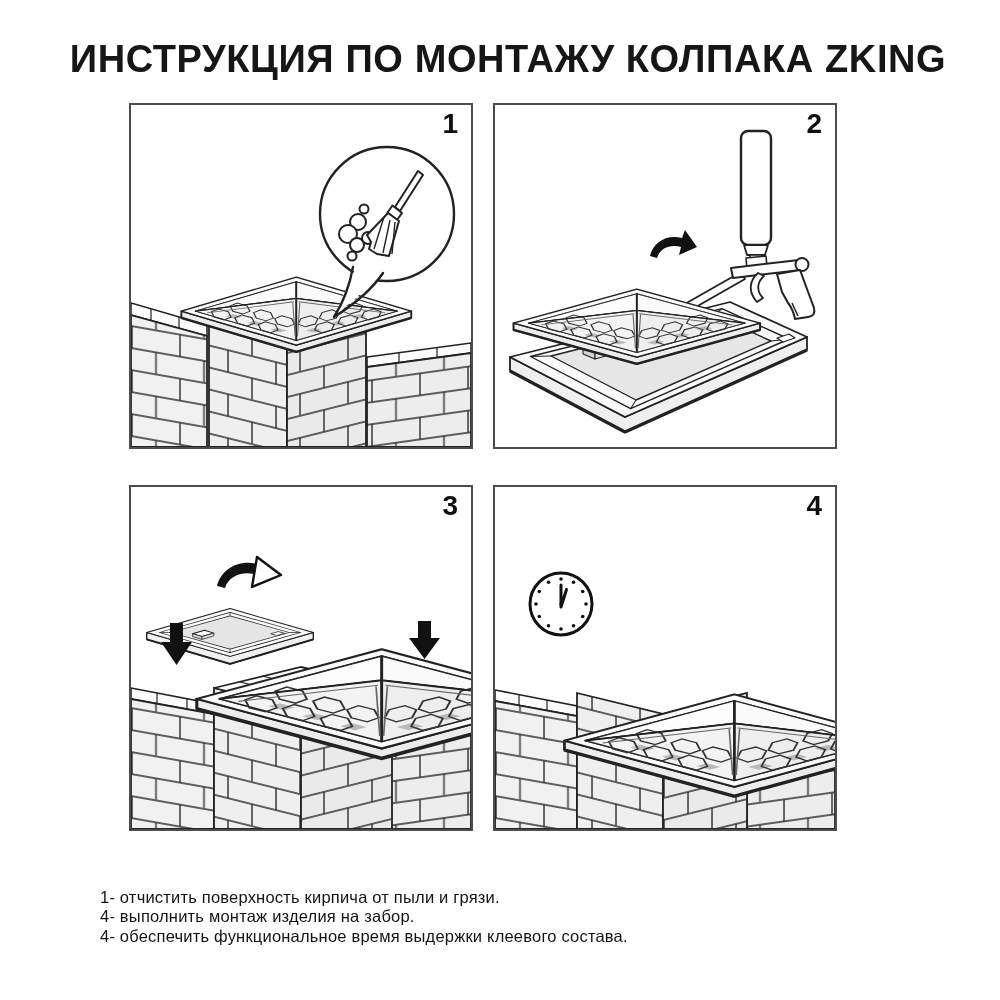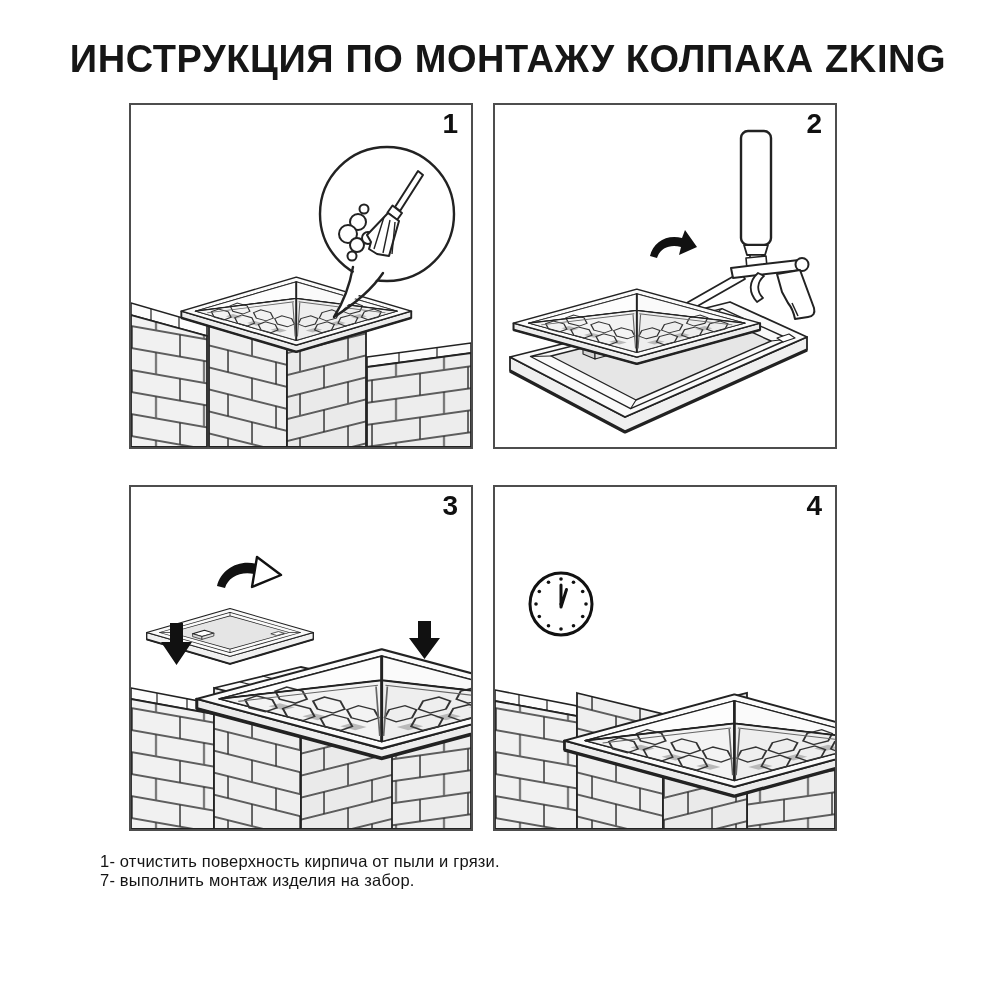--- a/index.html
+++ b/index.html
@@ -8,21 +8,21 @@
   .title{position:absolute;top:30px;left:0;width:100%;text-align:center;margin:8px;
          font-size:38px;font-weight:700;letter-spacing:.6px;color:#161616;}
   .panel{position:absolute;width:344px;height:346px;border:2px solid #4d4d4d;
          box-sizing:border-box;background:#fff;}
   #p1{left:129px;top:103px}
   #p2{left:493px;top:103px}
   #p3{left:129px;top:485px}
   #p4{left:493px;top:485px}
   .panel svg.art{position:absolute;left:0;top:0;width:100%;height:100%;}
   .num{position:absolute;top:5px;right:13px;font-size:28px;font-weight:700;color:#101010;line-height:1;}
-  .instructions{position:absolute;left:100px;top:852px;font-size:16.5px;line-height:19.4px;
+  .instructions{position:absolute;left:100px;top:888px;font-size:16.5px;line-height:19.4px;
                 color:#141414;letter-spacing:.2px;}
   .defs{position:absolute;width:0;height:0;}
 </style>
 </head>
 <body>
 
 <div class="sheet">
 
   <h1 class="title">ИНСТРУКЦИЯ ПО МОНТАЖУ КОЛПАКА ZKING</h1>
 
@@ -249,16 +249,17 @@
         </g>
         <path d="M0,3 L0,-19 M0,3 L5.5,-14.5" fill="none" stroke="#111" stroke-width="3" stroke-linecap="round"></path>
         <circle r="1.6" fill="#111"></circle>
       </g>
     </svg>
     <div class="num">4</div>
   </div>
 
   <div class="instructions">
     <div>1- отчистить поверхность кирпича от пыли и грязи.</div>
-    <div>7- выполнить монтаж изделия на забор.</div>
+    <div>4- выполнить монтаж изделия на забор.</div>
+    <div>4- обеспечить функциональное время выдержки клеевого состава.</div>
   </div>
 
 </div>
 
 </body></html>

